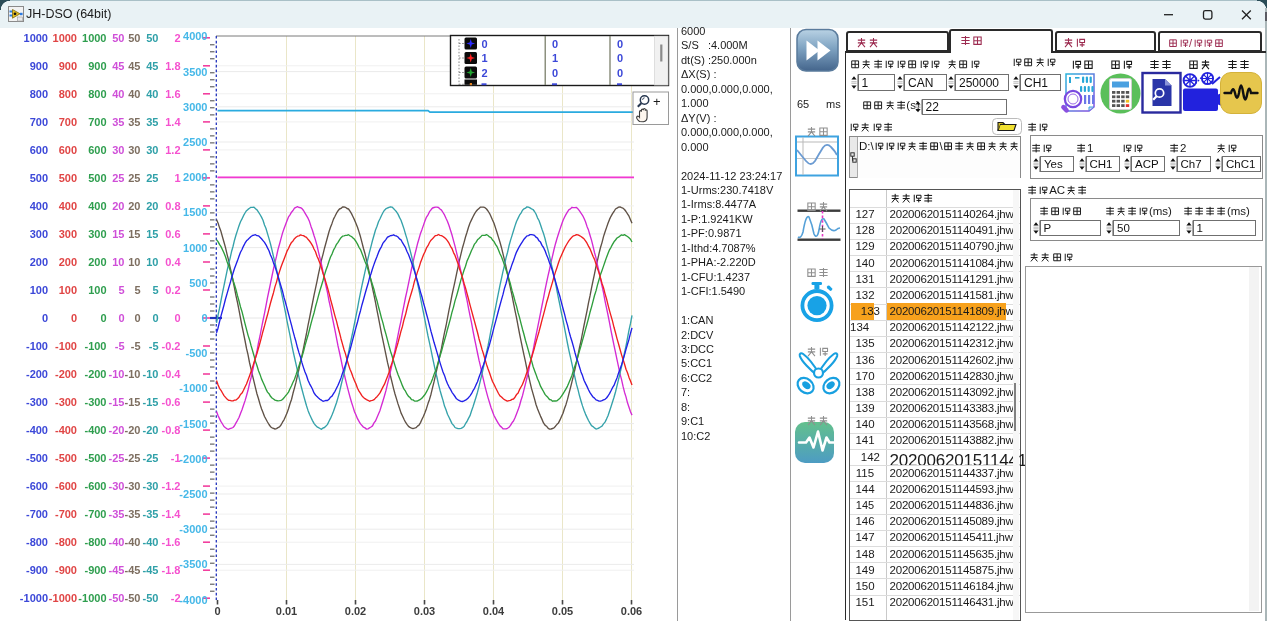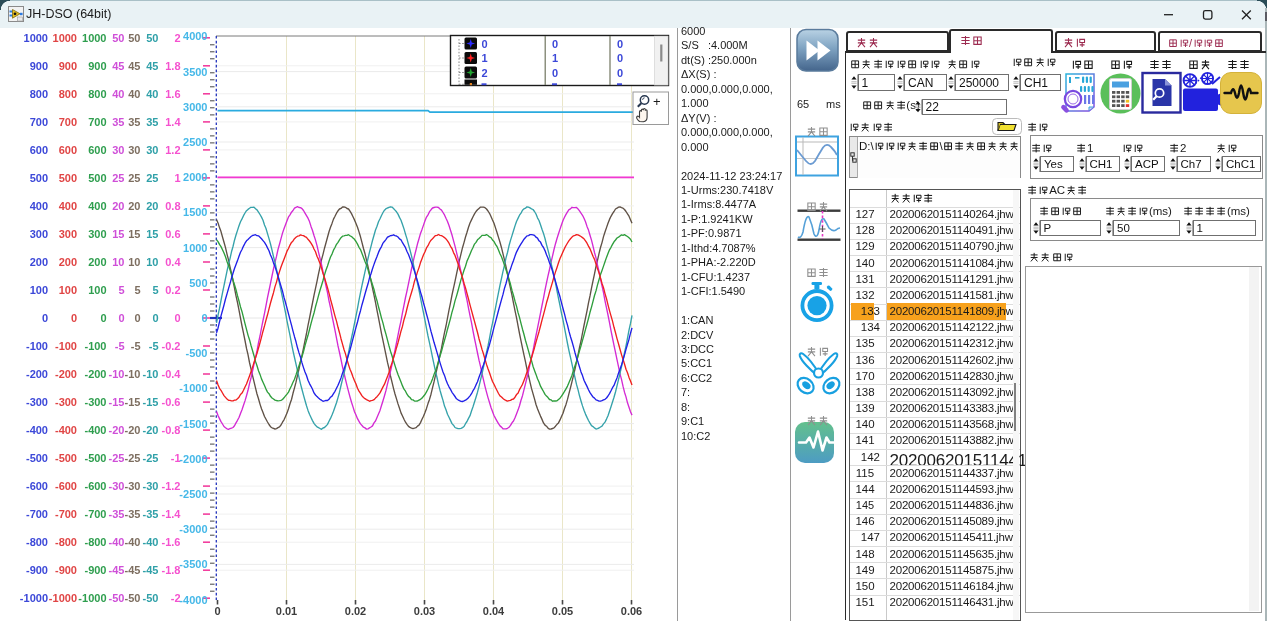--- a/index.html
+++ b/index.html
@@ -696,21 +696,21 @@
     <div style="position:absolute;left:889.5px;top:272.7px;font-size:11.5px;color:#1a1a1a;letter-spacing:-0.2px">20200620151141291.jhw</div>
     <div style="position:absolute;left:850px;top:287.4px;width:170px;height:16.17px;border-top:1px solid #dcdcdc"></div>
     <div style="position:absolute;left:850px;top:288.9px;width:30px;font-size:11.5px;color:#1a1a1a;text-align:center">132</div>
     <div style="position:absolute;left:889.5px;top:288.9px;font-size:11.5px;color:#1a1a1a;letter-spacing:-0.2px">20200620151141581.jhw</div>
     <div style="position:absolute;left:850px;top:303.5px;width:170px;height:16.17px;border-top:1px solid #dcdcdc"></div>
     <div style="position:absolute;left:850.5px;top:303.3px;width:23px;height:16.6px;background:#f7a11c"></div>
     <div style="position:absolute;left:886.5px;top:303.3px;width:119px;height:16.6px;background:#f7a11c"></div>
     <div style="position:absolute;left:850px;top:305.0px;width:30px;font-size:11.5px;color:#1a1a1a;text-align:right">133</div>
     <div style="position:absolute;left:889.5px;top:305.0px;font-size:11.5px;color:#1a1a1a;letter-spacing:-0.2px">20200620151141809.jhw</div>
     <div style="position:absolute;left:850px;top:319.7px;width:170px;height:16.17px;border-top:1px solid #dcdcdc"></div>
-    <div style="position:absolute;left:850px;top:321.2px;width:30px;font-size:11.5px;color:#1a1a1a;text-align:right">134</div>
+    <div style="position:absolute;left:850px;top:321.2px;width:30px;font-size:11.5px;color:#1a1a1a;text-align:left">134</div>
     <div style="position:absolute;left:889.5px;top:321.2px;font-size:11.5px;color:#1a1a1a;letter-spacing:-0.2px">20200620151142122.jhw</div>
     <div style="position:absolute;left:850px;top:335.9px;width:170px;height:16.17px;border-top:1px solid #dcdcdc"></div>
     <div style="position:absolute;left:850px;top:337.4px;width:30px;font-size:11.5px;color:#1a1a1a;text-align:center">135</div>
     <div style="position:absolute;left:889.5px;top:337.4px;font-size:11.5px;color:#1a1a1a;letter-spacing:-0.2px">20200620151142312.jhw</div>
     <div style="position:absolute;left:850px;top:352.0px;width:170px;height:16.17px;border-top:1px solid #dcdcdc"></div>
     <div style="position:absolute;left:850px;top:353.5px;width:30px;font-size:11.5px;color:#1a1a1a;text-align:center">136</div>
     <div style="position:absolute;left:889.5px;top:353.5px;font-size:11.5px;color:#1a1a1a;letter-spacing:-0.2px">20200620151142602.jhw</div>
     <div style="position:absolute;left:850px;top:368.2px;width:170px;height:16.17px;border-top:1px solid #dcdcdc"></div>
     <div style="position:absolute;left:850px;top:369.7px;width:30px;font-size:11.5px;color:#1a1a1a;text-align:center">170</div>
     <div style="position:absolute;left:889.5px;top:369.7px;font-size:11.5px;color:#1a1a1a;letter-spacing:-0.2px">20200620151142830.jhw</div>
@@ -735,21 +735,21 @@
     <div style="position:absolute;left:850px;top:481.4px;width:170px;height:16.17px;border-top:1px solid #dcdcdc"></div>
     <div style="position:absolute;left:850px;top:482.9px;width:30px;font-size:11.5px;color:#1a1a1a;text-align:center">144</div>
     <div style="position:absolute;left:889.5px;top:482.9px;font-size:11.5px;color:#1a1a1a;letter-spacing:-0.2px">20200620151144593.jhw</div>
     <div style="position:absolute;left:850px;top:497.6px;width:170px;height:16.17px;border-top:1px solid #dcdcdc"></div>
     <div style="position:absolute;left:850px;top:499.1px;width:30px;font-size:11px;color:#1a1a1a;text-align:center">145</div>
     <div style="position:absolute;left:889.5px;top:499.1px;font-size:11.5px;color:#1a1a1a;letter-spacing:-0.2px">20200620151144836.jhw</div>
     <div style="position:absolute;left:850px;top:513.7px;width:170px;height:16.17px;border-top:1px solid #dcdcdc"></div>
     <div style="position:absolute;left:850px;top:515.2px;width:30px;font-size:11.5px;color:#1a1a1a;text-align:center">146</div>
     <div style="position:absolute;left:889.5px;top:515.2px;font-size:11.5px;color:#1a1a1a;letter-spacing:-0.2px">20200620151145089.jhw</div>
     <div style="position:absolute;left:850px;top:529.9px;width:170px;height:16.17px;border-top:1px solid #dcdcdc"></div>
-    <div style="position:absolute;left:850px;top:531.4px;width:30px;font-size:11.5px;color:#1a1a1a;text-align:right">147</div>
+    <div style="position:absolute;left:850px;top:531.4px;width:30px;font-size:11.5px;color:#1a1a1a;text-align:center">147</div>
     <div style="position:absolute;left:889.5px;top:531.4px;font-size:11.5px;color:#1a1a1a;letter-spacing:-0.2px">20200620151145411.jhw</div>
     <div style="position:absolute;left:850px;top:546.1px;width:170px;height:16.17px;border-top:1px solid #dcdcdc"></div>
     <div style="position:absolute;left:850px;top:547.6px;width:30px;font-size:11.5px;color:#1a1a1a;text-align:center">148</div>
     <div style="position:absolute;left:889.5px;top:547.6px;font-size:11.5px;color:#1a1a1a;letter-spacing:-0.2px">20200620151145635.jhw</div>
     <div style="position:absolute;left:850px;top:562.2px;width:170px;height:16.17px;border-top:1px solid #dcdcdc"></div>
     <div style="position:absolute;left:850px;top:563.7px;width:30px;font-size:11.5px;color:#1a1a1a;text-align:center">149</div>
     <div style="position:absolute;left:889.5px;top:563.7px;font-size:11.5px;color:#1a1a1a;letter-spacing:-0.2px">20200620151145875.jhw</div>
     <div style="position:absolute;left:850px;top:578.4px;width:170px;height:16.17px;border-top:1px solid #dcdcdc"></div>
     <div style="position:absolute;left:850px;top:579.9px;width:30px;font-size:11.5px;color:#1a1a1a;text-align:center">150</div>
     <div style="position:absolute;left:889.5px;top:579.9px;font-size:11.5px;color:#1a1a1a;letter-spacing:-0.2px">20200620151146184.jhw</div>

